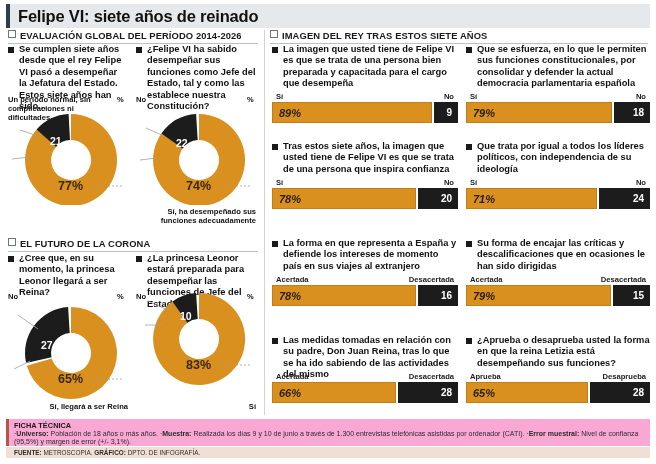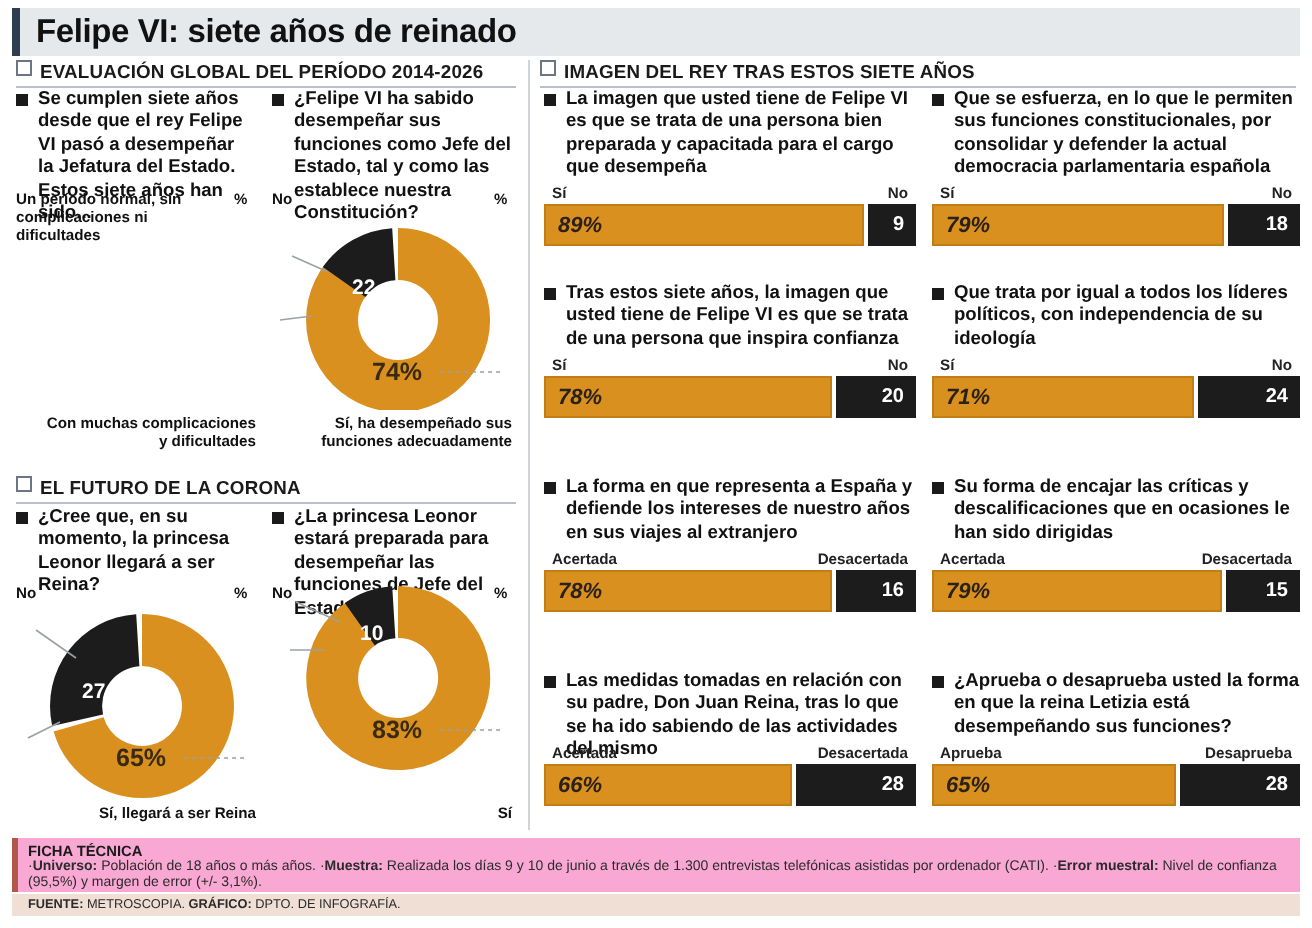--- a/index.html
+++ b/index.html
@@ -135,22 +135,35 @@
 
   <div class="divider-v" style="left:264px; top:30px; height:385px;"></div>
 
   <div class="q" style="left:8px; top:44px; width:114px;">
     <span class="bullet"></span>
     <span class="qt">Se cumplen siete años desde que el rey Felipe VI pasó a desempeñar la Jefatura del Estado. Estos siete años han sido...</span>
   </div>
   <div class="dlabel-top" style="left:8px; top:95px; width:104px;">Un período normal, sin
 complicaciones ni dificultades</div>
   <div class="pct-sym" style="left:117px; top:95px;">%</div>
-  <div class="dlabel-bot" style="left:8px; top:207px; width:120px; text-align:right;">Con muchas complicaciones
-y dificultades</div>
+  <div class="donut-wrap" style="left:12px; top:110px; width:118px; height:95px;">
+    <svg width="118" height="95" viewBox="0 0 118 95">
+      <g transform="translate(59,50)">
+
+        <path d="M 0,-46 A 46,46 0 1 1 -32.5,-32.5 L -14.1,-14.1 A 20,20 0 1 0 0,-20 Z" fill="#d9901f"></path>
+
+        <path d="M -34.4,-30.5 A 46,46 0 0 1 -2.4,-45.9 L -1.0,-19.9 A 20,20 0 0 0 -15.0,-13.3 Z" fill="#1c1c1c"></path>
+      </g>
+      <text x="38" y="35" font-family="Liberation Sans, sans-serif" font-size="10.5" font-weight="bold" fill="#ffffff">21</text>
+      <text x="46" y="80" font-family="Liberation Sans, sans-serif" font-size="12.5" font-weight="bold" fill="#3a2a12">77%</text>
+      <line x1="8" y1="20" x2="26" y2="26" stroke="#9aa0a6" stroke-width="0.8"></line>
+      <line x1="0" y1="49" x2="17" y2="47" stroke="#9aa0a6" stroke-width="0.8"></line>
+      <line x1="80" y1="76" x2="110" y2="76" stroke="#9aa0a6" stroke-width="0.8" stroke-dasharray="2,2"></line>
+    </svg>
+  </div>
 
   <div class="q" style="left:136px; top:44px; width:122px;">
     <span class="bullet"></span>
     <span class="qt">¿Felipe VI ha sabido desempeñar sus funciones como Jefe del Estado, tal y como las establece nuestra Constitución?</span>
   </div>
   <div class="dlabel-top" style="left:136px; top:95px; width:60px;">No</div>
   <div class="pct-sym" style="left:247px; top:95px;">%</div>
   <div class="donut-wrap" style="left:140px; top:110px; width:118px; height:95px;">
     <svg width="118" height="95" viewBox="0 0 118 95">
       <g transform="translate(59,50)">
@@ -278,21 +291,21 @@
         </div>
       <div class="bar-no" style="left:133px; width:51px;">
           <span>24</span>
         </div>
     </div>
   </div>
 
   <div class="bar-block" style="left:272px; top:238px; width:186px;">
     <div class="q" style="left:0; top:0; width:186px;">
       <span class="bullet"></span>
-      <span class="qt">La forma en que representa a España y defiende los intereses de nuestro años en sus viajes al extranjero</span>
+      <span class="qt">La forma en que representa a España y defiende los intereses de momento país en sus viajes al extranjero</span>
     </div>
     <div class="bar-head" style="left:4px; top:37px;">Acertada</div>
     <div class="bar-head" style="right:4px; top:37px;">Desacertada</div>
     <div class="bar-row" style="left:0; top:47px; width:186px;">
       <div class="bar-yes" style="width:144px;">
           <span>78%</span>
         </div>
       <div class="bar-no" style="left:146px; width:40px;">
           <span>16</span>
         </div>

